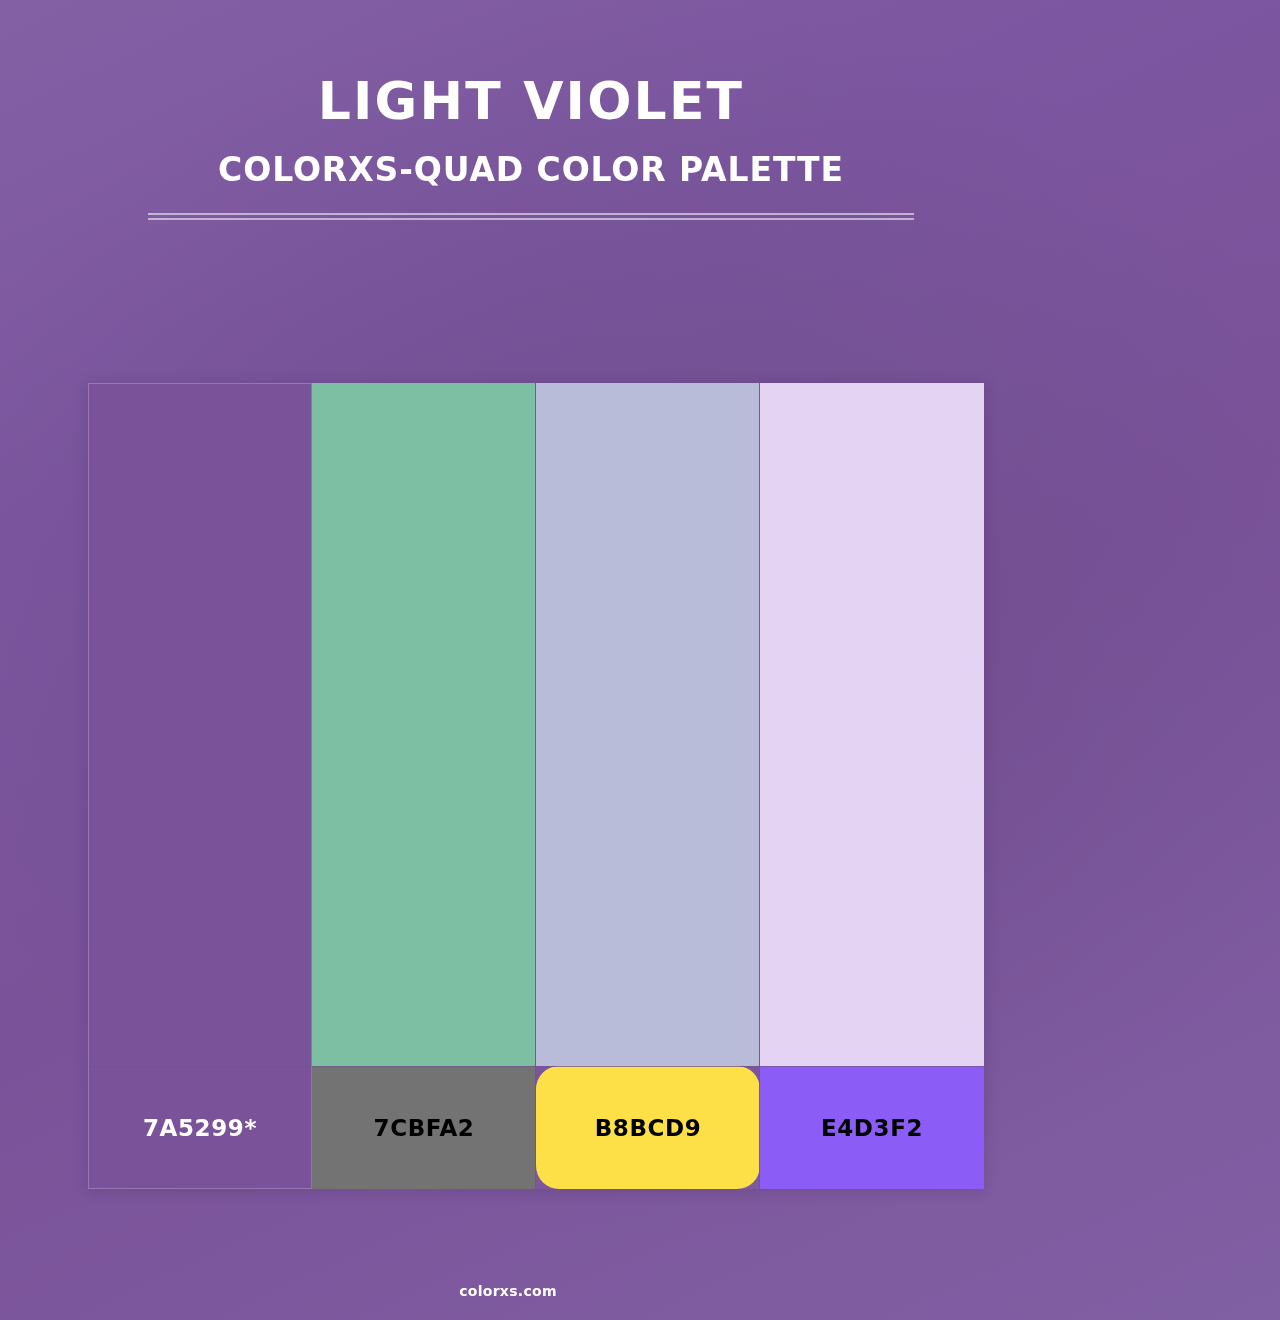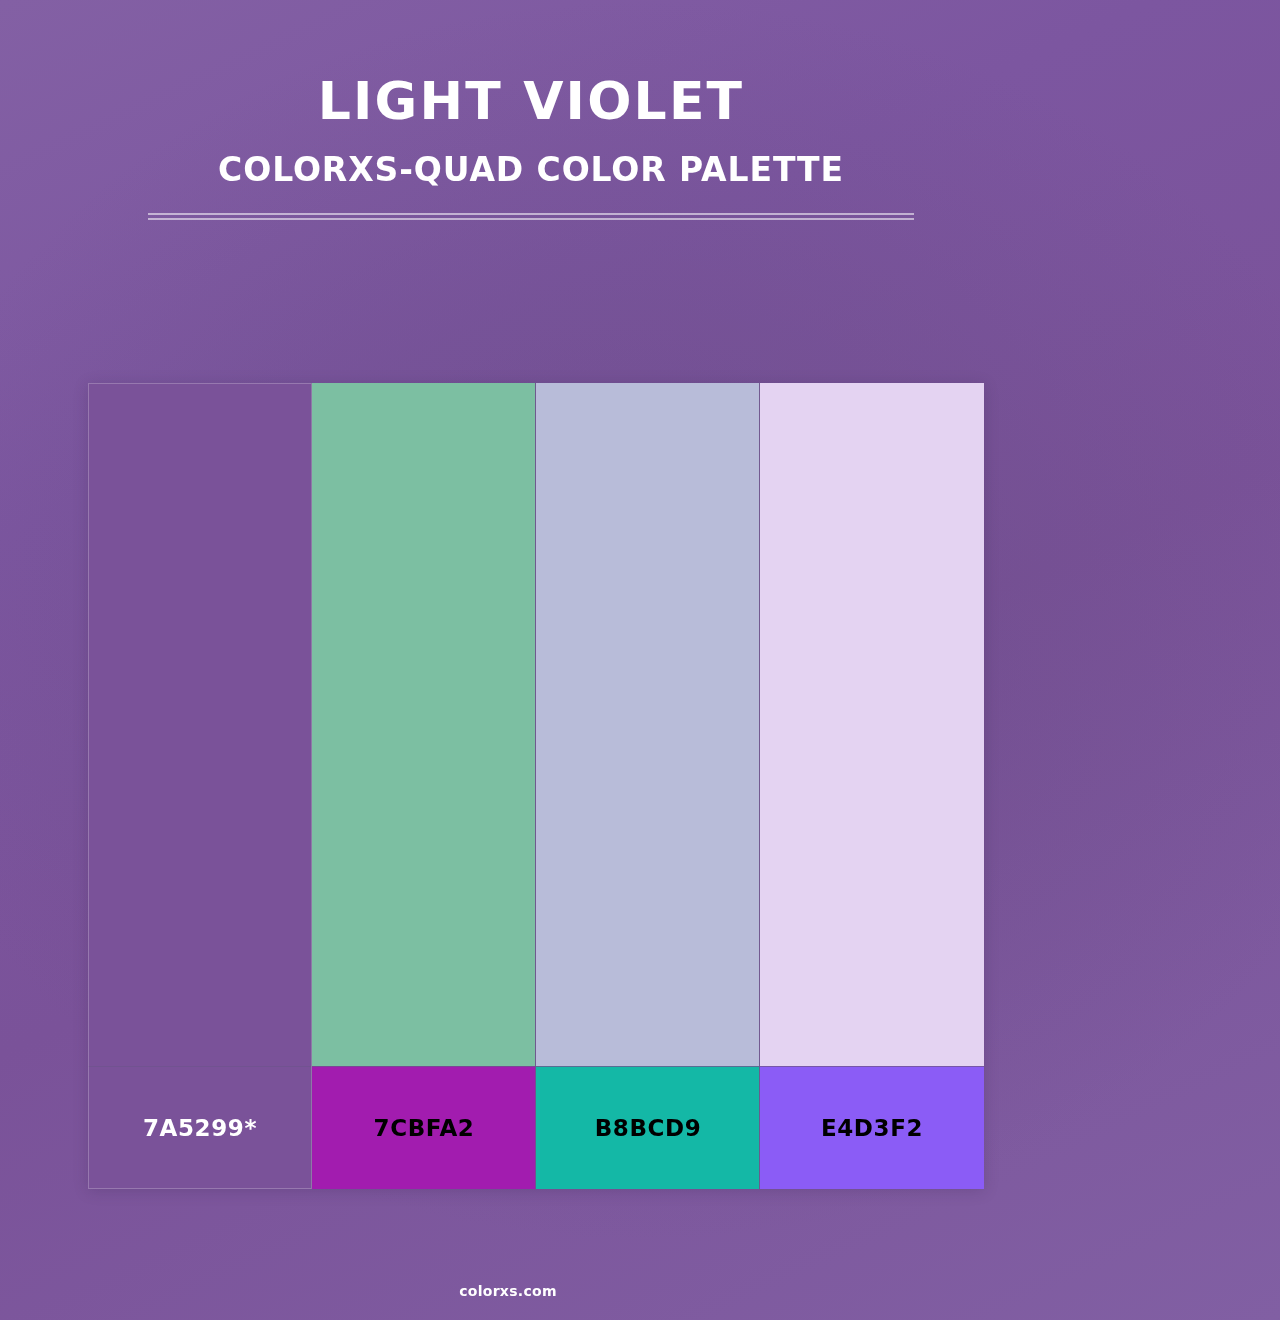--- a/index.html
+++ b/index.html
@@ -163,29 +163,29 @@
       <div class="swatch-chip" style="background: rgb(122, 82, 153);"></div>
       <div class="swatch-label-cell" style="background: rgb(122, 82, 153);">
         <span class="swatch-label-text" style="color: rgb(255, 255, 255);">7A5299*</span>
       </div>
       <div class="row-sep"></div>
       <div class="col-sep"></div>
       <div class="bgmatch-outline"></div>
     </div>
     <div class="swatch-column">
       <div class="swatch-chip" style="background: rgb(124, 191, 162);"></div>
-      <div class="swatch-label-cell" style="background: #a21caf;">
+      <div class="swatch-label-cell" style="background: #737373;">
         <span class="swatch-label-text" style="color: rgb(0, 0, 0);">7CBFA2</span>
       </div>
       <div class="row-sep"></div>
       <div class="col-sep"></div>
     </div>
     <div class="swatch-column">
       <div class="swatch-chip" style="background: rgb(184, 188, 217);"></div>
-      <div class="swatch-label-cell" style="background: #14b8a6;">
+      <div class="swatch-label-cell" style="background: #fde047; border-radius: 23px;">
         <span class="swatch-label-text" style="color: rgb(0, 0, 0);">B8BCD9</span>
       </div>
       <div class="row-sep"></div>
       <div class="col-sep"></div>
     </div>
     <div class="swatch-column">
       <div class="swatch-chip" style="background: rgb(228, 211, 242);"></div>
       <div class="swatch-label-cell" style="background: #8b5cf6;">
         <span class="swatch-label-text" style="color: rgb(0, 0, 0);">E4D3F2</span>
       </div>

